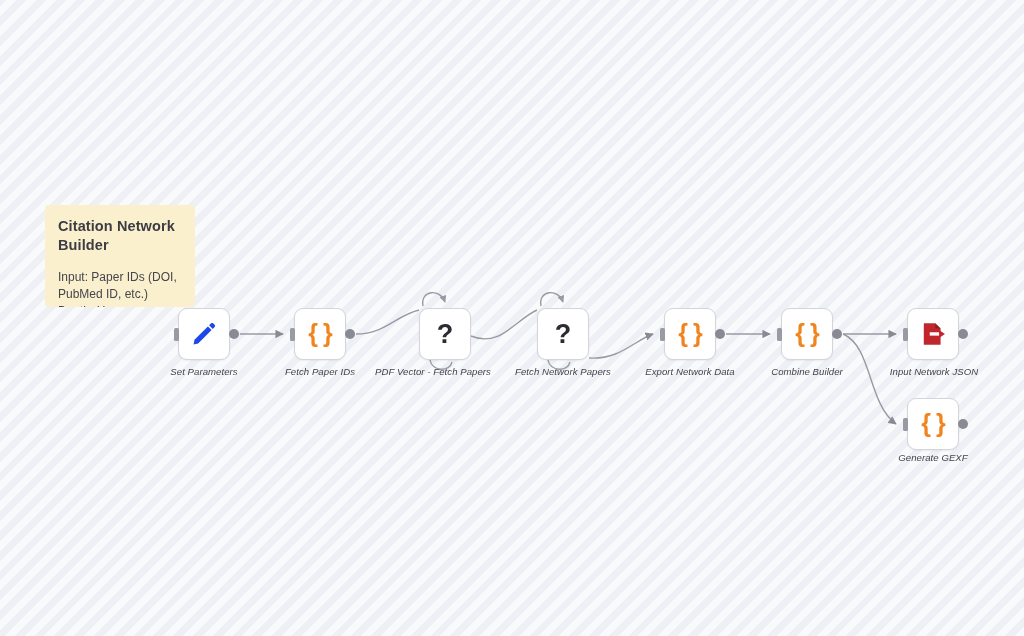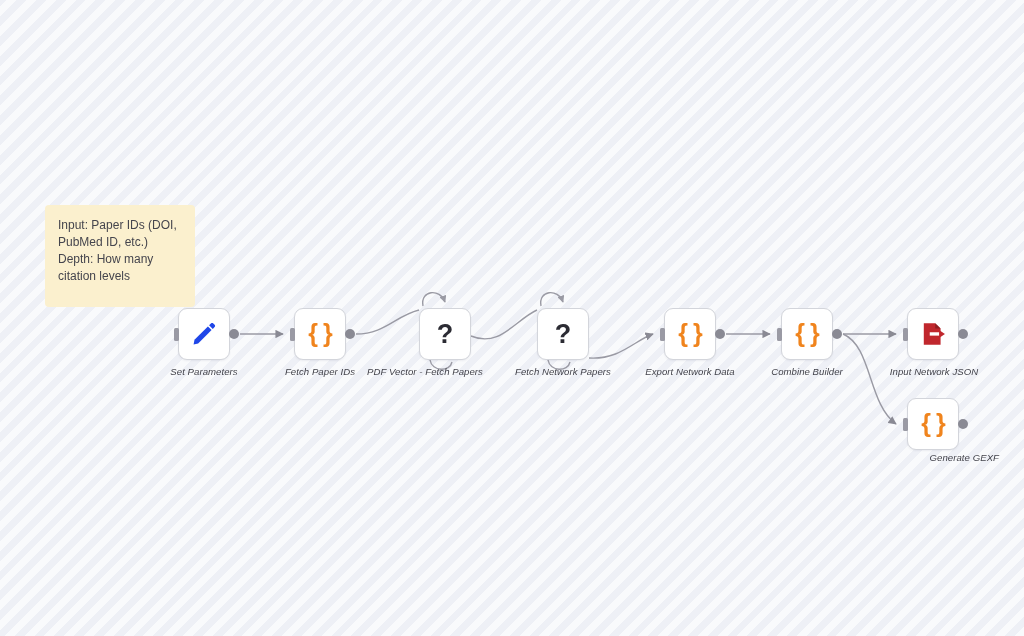--- a/index.html
+++ b/index.html
@@ -168,20 +168,21 @@
 
       <path d="M 726 334 L 770 334" marker-end="url(#arrow)"></path>
 
       <path d="M 843 334 L 896 334" marker-end="url(#arrow)"></path>
 
       <path d="M 843 334 C 872 346, 868 404, 896 424" marker-end="url(#arrow)"></path>
     </g>
   </svg>
 
   <div class="sticky" style="left:45px; top:205px; width:150px; height:102px;">
+    <div class="sticky-title">Citation Network Builder</div>
     <div class="sticky-body">Input: Paper IDs (DOI, PubMed ID, etc.)
 Depth: How many citation levels</div>
   </div>
 
   <div class="node" style="left:178px; top:308px;">
     <span class="port-in"></span>
     <span class="glyph">
       <svg width="26" height="26" viewBox="0 0 24 24">
         <path d="M3.2 17.4 L15.6 5 L19 8.4 L6.6 20.8 L2.4 21.6 Z" fill="#1f46e8"></path>
         <path d="M16.7 3.9 L18.4 2.2 C19 1.6 20 1.6 20.6 2.2 L21.8 3.4 C22.4 4 22.4 5 21.8 5.6 L20.1 7.3 Z" fill="#1f46e8"></path>
@@ -194,21 +195,21 @@
   <div class="node" style="left:294px; top:308px;">
     <span class="port-in"></span>
     <span class="glyph glyph-braces">{&nbsp;}</span>
     <span class="port-out"></span>
   </div>
   <div class="node-label" style="left:254px; top:366px; width:132px;">Fetch Paper IDs</div>
 
   <div class="node" style="left:419px; top:308px;">
     <span class="glyph glyph-question">?</span>
   </div>
-  <div class="node-label" style="left:360px; top:366px; width:130px;">PDF Vector - Fetch Papers</div>
+  <div class="node-label" style="left:368px; top:366px; width:130px;">PDF Vector - Fetch Papers</div>
 
   <div class="node" style="left:537px; top:308px;">
     <span class="glyph glyph-question">?</span>
   </div>
   <div class="node-label" style="left:498px; top:366px; width:130px;">Fetch Network Papers</div>
 
   <div class="node" style="left:664px; top:308px;">
     <span class="port-in"></span>
     <span class="glyph glyph-braces">{&nbsp;}</span>
     <span class="port-out"></span>
@@ -234,15 +235,15 @@
     </span>
     <span class="port-out"></span>
   </div>
   <div class="node-label" style="left:863px; top:366px; width:142px;">Input Network JSON</div>
 
   <div class="node" style="left:907px; top:398px;">
     <span class="port-in"></span>
     <span class="glyph glyph-braces">{&nbsp;}</span>
     <span class="port-out"></span>
   </div>
-  <div class="node-label" style="left:867px; top:452px; width:132px;text-align:right;">Generate GEXF</div>
+  <div class="node-label" style="left:867px; top:452px; width:132px;">Generate GEXF</div>
 
 </div>
 
 </body></html>

